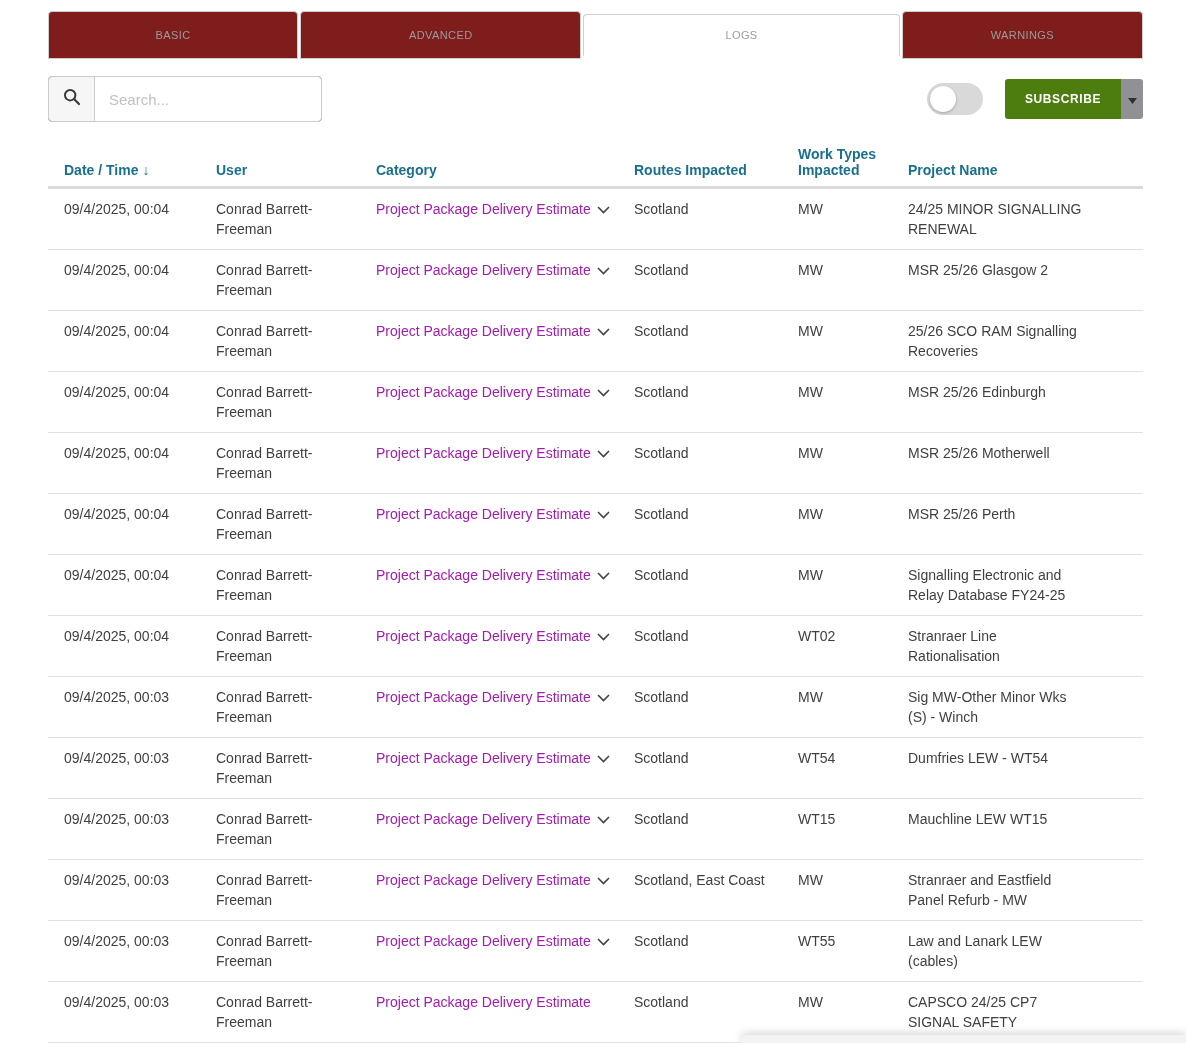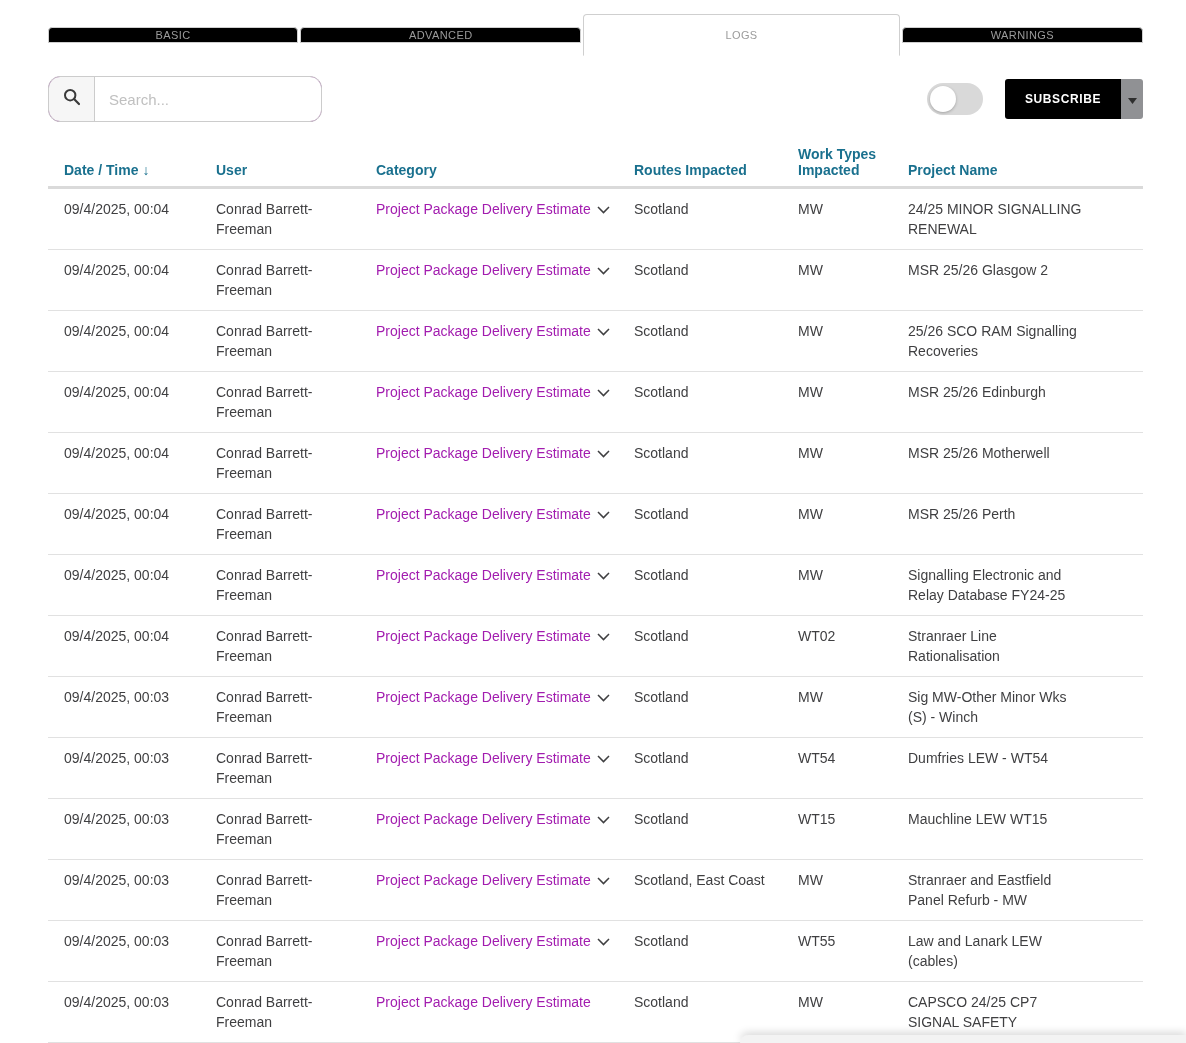--- a/index.html
+++ b/index.html
@@ -11,56 +11,56 @@
   .page { padding:14px 43px 0 48px; }
 
   
   .page-head { display:flex; align-items:center; margin-bottom:13px; }
   .page-title { font-size:26px; font-weight:500; color:#3d3d3f; letter-spacing:0.2px; }
   .last-cached { font-size:12px; font-weight:700; color:#b3b3b3; margin-left:12px; padding-top:8px; }
 
   
   .tabs { display:flex; align-items:center; height:42px; gap:2px; }
   .tab {
-    height:16px; display:flex; align-items:center; justify-content:center;
-    background:#000000; border:1px solid #cfcfcf; border-radius:4px 4px 0 0;
+    height:48px; display:flex; align-items:center; justify-content:center;
+    background:#7f1d1d; border:1px solid #cfcfcf; border-radius:4px 4px 0 0;
     font-size:11px; color:#9b9b9b; letter-spacing:0.4px; cursor:pointer;
   }
   .tab:nth-child(1){ flex:199 0 0; }
   .tab:nth-child(2){ flex:224 0 0; }
   .tab:nth-child(3){ flex:252 0 0; }
   .tab:nth-child(4){ flex:192 0 0;align-items:center; }
   .tab:nth-child(5){ flex:226 0 0; }
   .tab.active { height:42px; background:#fff; border-bottom-color:#fff; color:#9b9b9b; }
 
   
   .toolbar { display:flex; align-items:center; margin-top:20px; height:46px; }
   .search-group {
     display:flex; width:274px; height:46px;
-    border:1px solid #ccc; border-radius:12px; overflow:hidden; background:#701a75;
+    border:1px solid #ccc; border-radius:4px; overflow:hidden; background:#701a75;
   }
   .search-icon-box {
     width:46px; flex:0 0 46px; background:#f6f6f6; border-right:1px solid #ccc;
     display:flex; align-items:center; justify-content:center;
   }
   .search-input { flex:1; border:none; outline:none; padding:0 14px; font-size:15px;
     font-family:"Liberation Sans", sans-serif; color:#3f3f41; }
   .search-input::placeholder { color:#c0c0c0; }
   .toolbar-spacer { flex:1; }
   .toggle {
     width:56px; height:32px; border-radius:16px; background:#d9d9d9;
     position:relative; cursor:pointer; margin-right:22px;
   }
   .toggle .knob {
     position:absolute; left:3px; top:3px; width:26px; height:26px; border-radius:50%;
     background:#fff; box-shadow:0 1px 3px rgba(0,0,0,0.25);
   }
   .split-btn { display:flex; height:40px; border-radius:3px; overflow:hidden; cursor:pointer; }
   .split-btn-main {
-    background:#000000; color:#fff; font-size:12px; font-weight:700; letter-spacing:0.6px;
+    background:#4d7c0f; color:#fff; font-size:12px; font-weight:700; letter-spacing:0.6px;
     display:flex; align-items:center; padding:0 20px; border:none; cursor:pointer;
     font-family:"Liberation Sans", sans-serif;
   }
   .split-btn-caret {
     width:22px; background:#909194; display:flex; align-items:center; justify-content:center;
     border:none; cursor:pointer;
   }
 
   
   table.log-table { width:100%; border-collapse:collapse; margin-top:18px; table-layout:fixed; }

